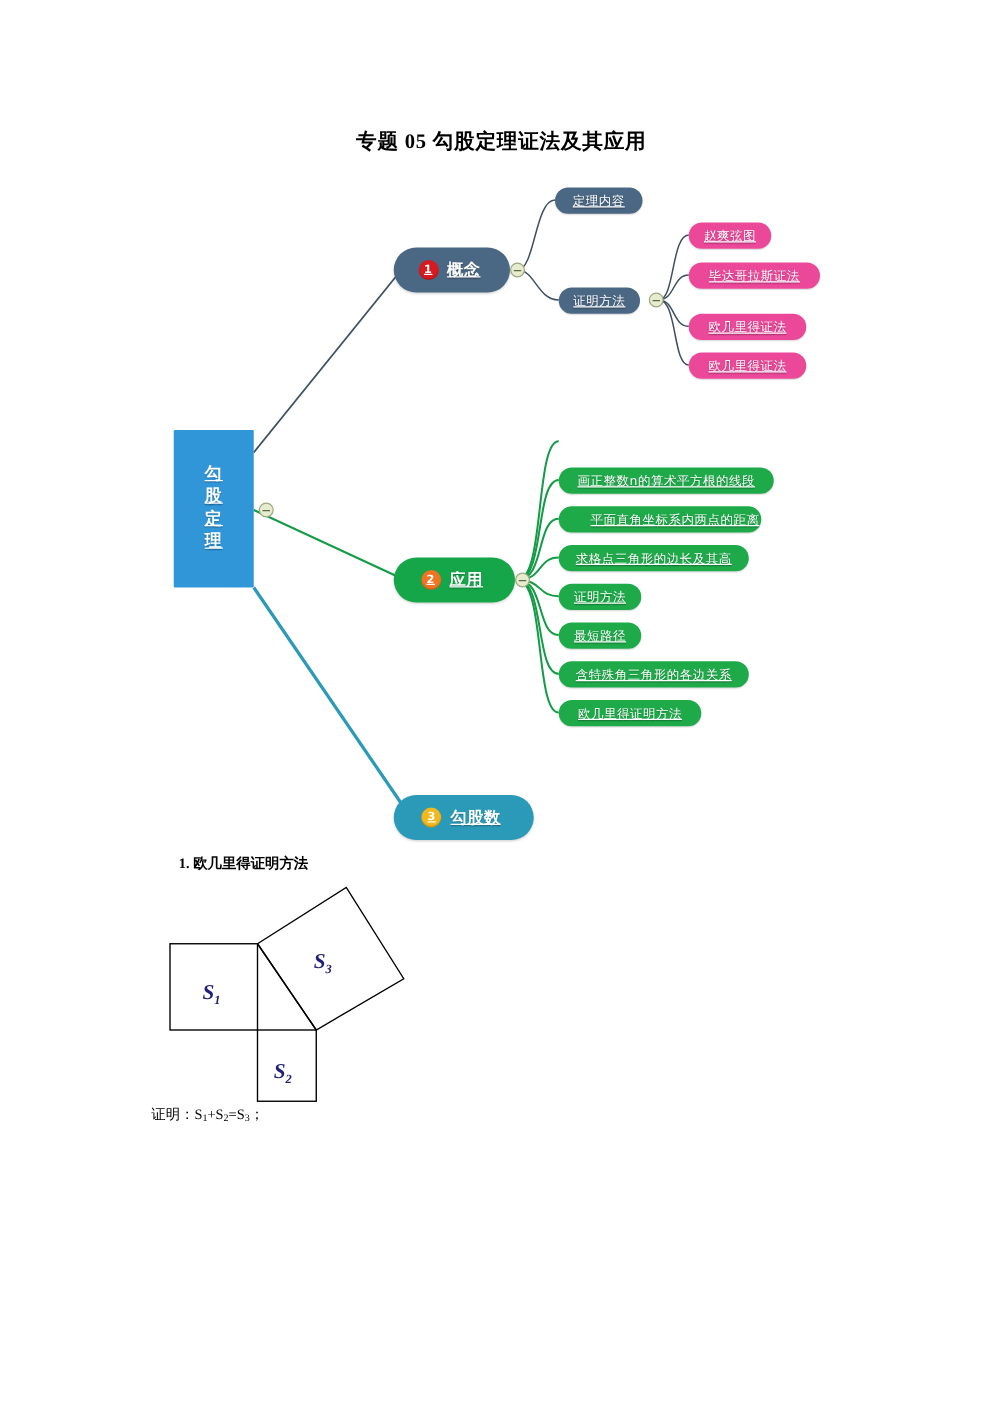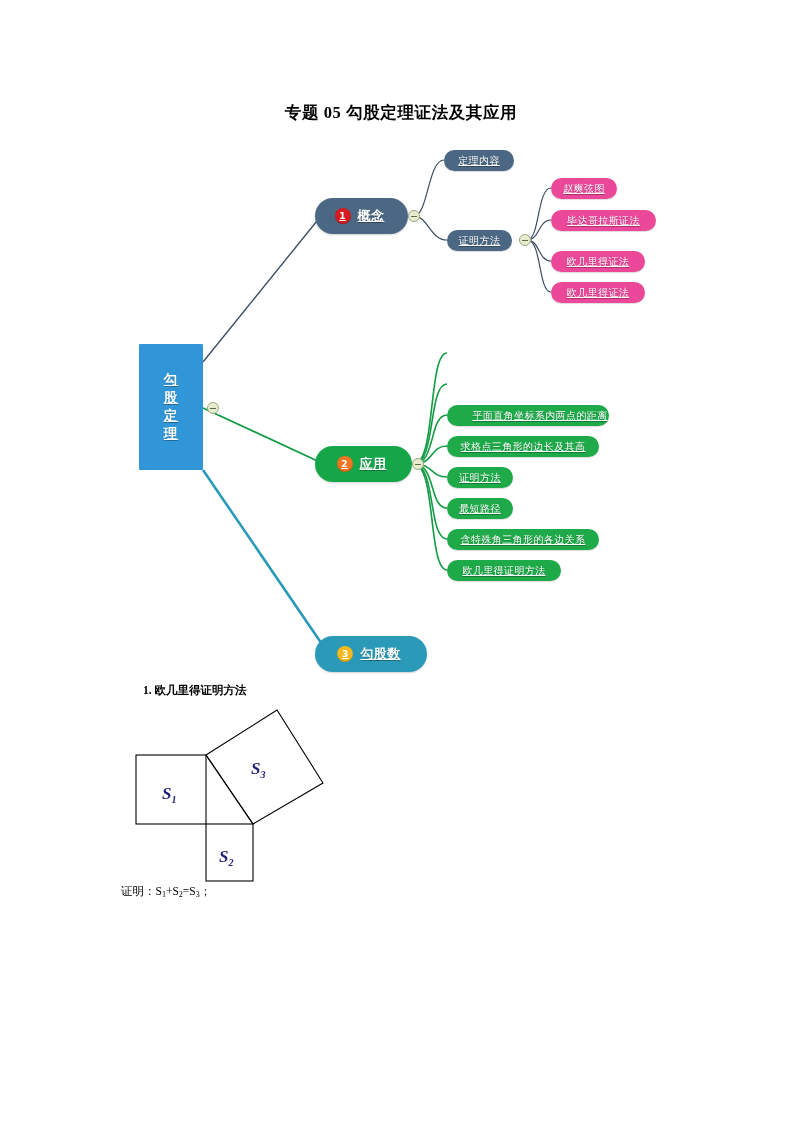--- a/index.html
+++ b/index.html
@@ -268,20 +268,23 @@
     <div class="node lvl3 blue3" style="left:547px; top:152px; width:94px;">
       <span>欧几里得证法</span>
     </div>
 
     <div class="node lvl1 node-apply">
       <span class="badge">2</span>
       <span>应用</span>
     </div>
     <div class="toggle" style="left:408px; top:328px;"></div>
 
+    <div class="node lvl2 green2" style="left:443px; top:244px; width:172px;">
+      <span>画正整数n的算术平方根的线段</span>
+    </div>
     <div class="node lvl2 green2" style="left:443px; top:275px; width:162px;padding-left:33px;">
       <span>平面直角坐标系内两点的距离</span>
     </div>
     <div class="node lvl2 green2" style="left:443px; top:306px; width:152px;">
       <span>求格点三角形的边长及其高</span>
     </div>
     <div class="node lvl2 green2" style="left:443px; top:337px; width:66px;">
       <span>证明方法</span>
     </div>
     <div class="node lvl2 green2" style="left:443px; top:368px; width:66px;">

